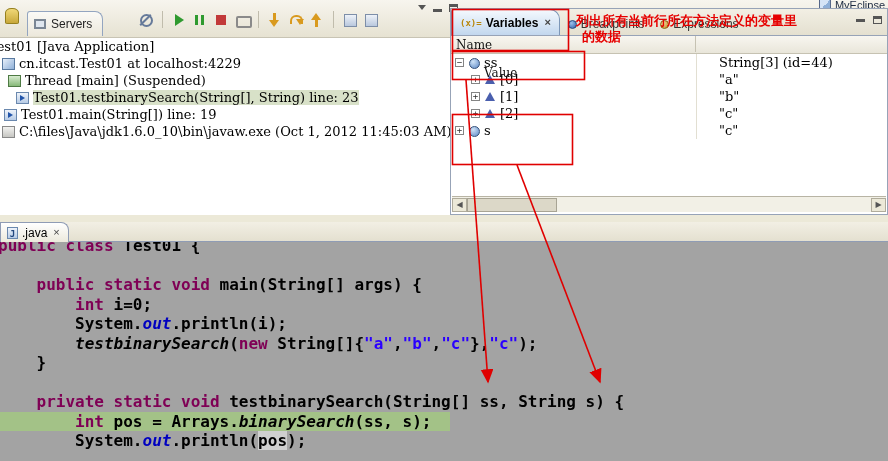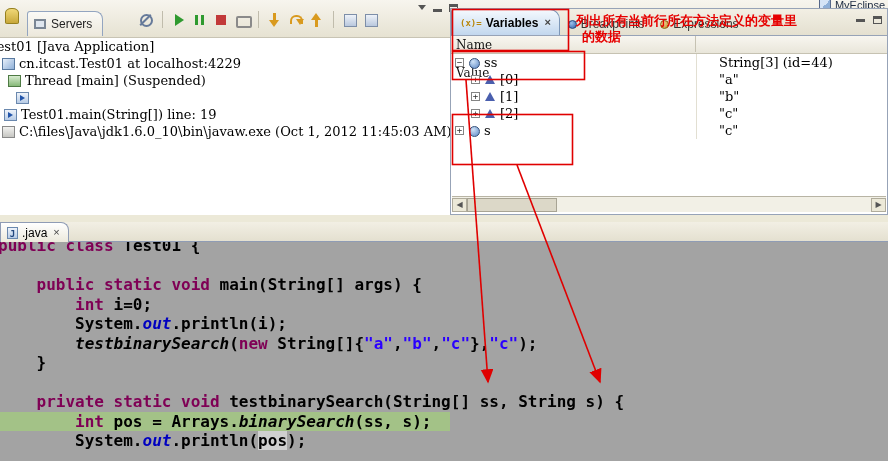--- a/index.html
+++ b/index.html
@@ -75,21 +75,21 @@
     border:1px solid #7d97b8; border-bottom:none; border-radius:3px 10px 0 0; font-weight:bold; color:#000; }
   .vicon { font-family:"DejaVu Sans Mono", monospace; font-size:9px; font-weight:bold; color:#b8860b; }
   .bicon { width:9px; height:9px; border-radius:50%; background:radial-gradient(circle at 35% 30%,#9cc0ea,#2f5fa8); border:1px solid #24487e; }
   .eicon { width:9px; height:9px; border-radius:50%; background:radial-gradient(circle at 35% 30%,#f2d89a,#c08a20); border:1px solid #8a6214; }
   .closex { font-size:11px; color:#444; margin-left:2px; line-height:1; }
   .panel-buttons { position:absolute; right:5px; top:7px; display:flex; gap:8px; align-items:center; }
 
   .var-header { display:flex; height:18px; background:linear-gradient(#f8f6f0,#e9e6da);
     border-bottom:1px solid #c6c2b2; font-family:"DejaVu Serif", serif; font-size:12px; color:#111;flex-direction:column; }
   .vh-name  { width:245px; flex:none; padding:2px 0 0 5px; border-right:1px solid #c6c2b2; }
-  .vh-value { flex:1; padding:14px 0 0 5px; }
+  .vh-value { flex:1; padding:14px 0 0 5px;margin-left:28px; }
 
   .var-row { display:flex; align-items:center; height:17px;
     font-family:"DejaVu Serif", serif; font-size:13px; white-space:nowrap; }
   .vr-name { width:245px; flex:none; display:flex; align-items:center; overflow:hidden; }
   .vr-value { flex:1; padding-left:22px; border-left:1px solid #e2dfd2; height:17px; display:flex; align-items:center; }
   .exp { flex:none; width:9px; height:9px; border:1px solid #848484; background:#fff; color:#333;
     font:9px/7px "DejaVu Sans Mono", monospace; text-align:center; margin-right:4px; }
   .vi { flex:none; width:12px; height:12px; margin-right:4px; position:relative; display:inline-block; }
   .vi.variable-icon::before { content:''; position:absolute; left:1px; top:1px; width:9px; height:9px; border-radius:50%;
     background:radial-gradient(circle at 35% 30%,#cfe3f7,#5b87c5); border:1px solid #33507a; }
@@ -177,20 +177,21 @@
         <div class="drow" style="padding-left: 2px; text-align: right;">
           <span class="tico tico-jvm"></span>
           <span class="dlabel">cn.itcast.Test01 at localhost:4229</span>
         </div>
         <div class="drow" style="padding-left: 8px;">
           <span class="tico tico-thread"></span>
           <span class="dlabel">Thread [main] (Suspended)</span>
         </div>
         <div class="drow" style="padding-left: 16px;">
           <span class="tico tico-frame"></span>
+          <span class="dlabel dsel">Test01.testbinarySearch(String[], String) line: 23</span>
         </div>
         <div class="drow" style="padding-left: 4px;">
           <span class="tico tico-frame"></span>
           <span class="dlabel">Test01.main(String[]) line: 19</span>
         </div>
         <div class="drow" style="padding-left: 2px;">
           <span class="tico tico-process"></span>
           <span class="dlabel">C:\files\Java\jdk1.6.0_10\bin\javaw.exe (Oct 1, 2012 11:45:03 AM)</span>
         </div>
       </div>

